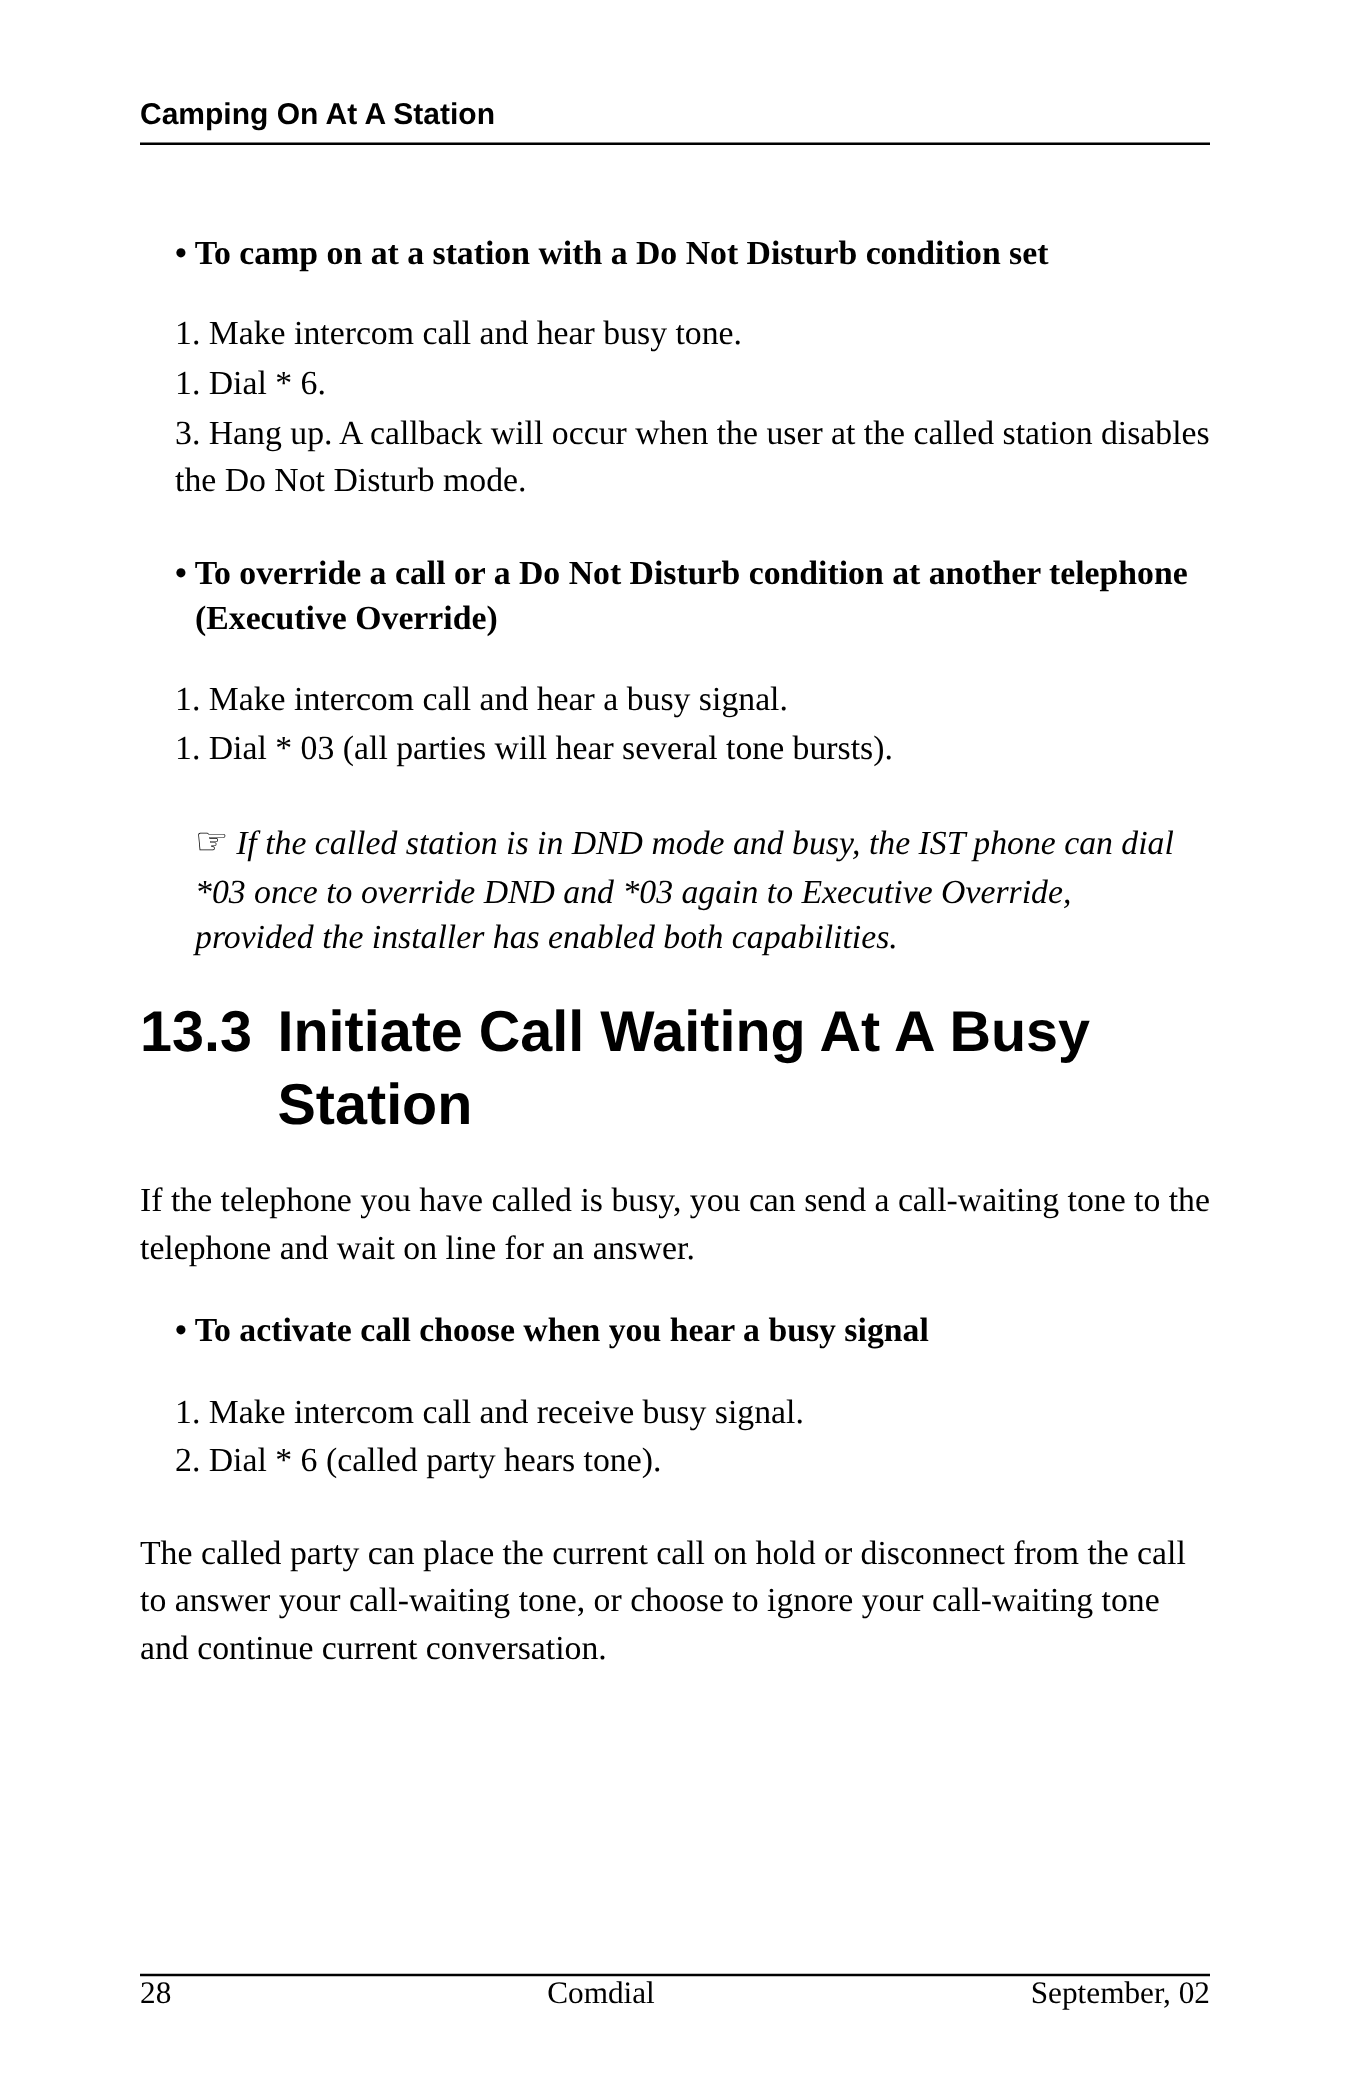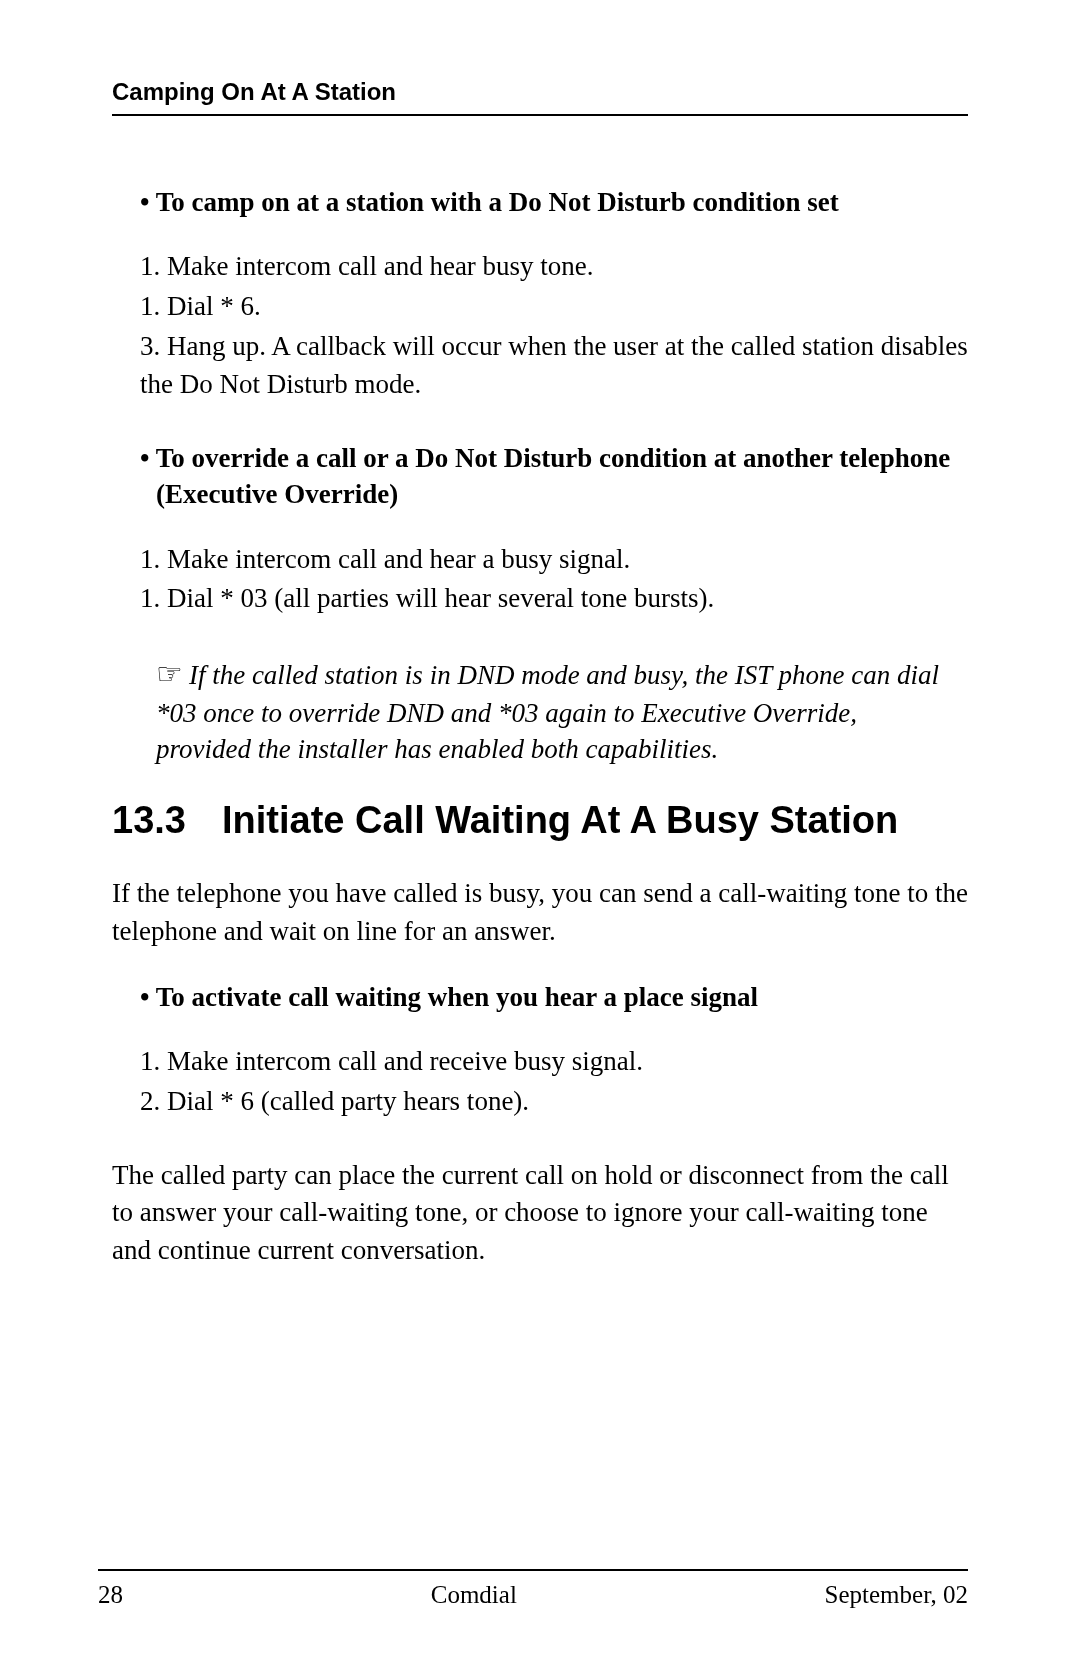--- a/index.html
+++ b/index.html
@@ -52,21 +52,21 @@
       margin-bottom: 24px;
     }
     .note-icon {
       font-style: normal;
       font-size: 30px;
       margin-right: 6px;
     }
     .section-heading {
       font-family: Arial, Helvetica, sans-serif;
       font-weight: bold;
-      font-size: 38px;
+      font-size: 46px;
       margin-top: 30px;
       margin-bottom: 30px;
       line-height: 1.25;
     }
     .section-heading .num-part {
       display: inline-block;
       width: 110px;
       vertical-align: top;
     }
     .section-heading .title-part {
@@ -75,24 +75,23 @@
       vertical-align: top;
     }
     .body-text {
       font-size: 27px;
       line-height: 1.4;
       margin-bottom: 28px;
     }
     .footer {
       position: absolute;
       bottom: 60px;
-      left: 98px;
+      left: 112px;
       right: 112px;
       border-top: 2px solid #000;
-      padding-top: 10px;
       font-size: 25px;
       font-family: "Times New Roman", Times, serif;
     }
     .footer-row {
       display: flex;
       justify-content: space-between;
     }
   </style>
 </head>
 <body>
@@ -117,21 +116,21 @@
 <div class="note">
   <span class="note-icon">☞</span><span>If the called station is in DND mode and busy, the IST phone can dial *03 once to override DND and *03 again to Executive Override, provided the installer has enabled both capabilities.</span>
 </div>
 
 <div class="section-heading">
   <span class="num-part">13.3</span><span class="title-part">Initiate Call Waiting At A Busy Station</span>
 </div>
 
 <div class="body-text">If the telephone you have called is busy, you can send a call-waiting tone to the telephone and wait on line for an answer.</div>
 
-<div class="procedure-title">• To activate call waiting when you hear a place signal</div>
+<div class="procedure-title">• To activate call choose when you hear a busy signal</div>
 <div class="numbered-list">
   <div class="numbered-item">1.  Make intercom call and receive busy signal.</div>
   <div class="numbered-item">2.  Dial * 6 (called party hears tone).</div>
 </div>
 
 <div class="body-text">The called party can place the current call on hold or disconnect from the call to answer your call-waiting tone, or choose to ignore your call-waiting tone and continue current conversation.</div>
 
 <div class="footer">
   <div class="footer-row">
     <span>28</span>

